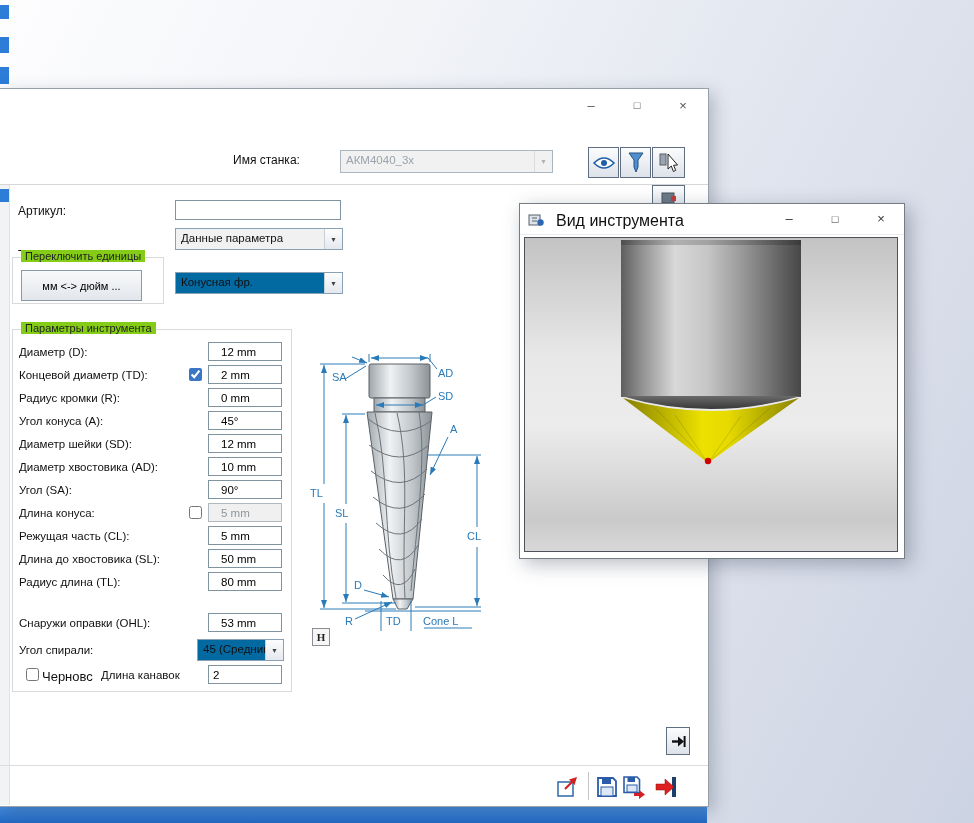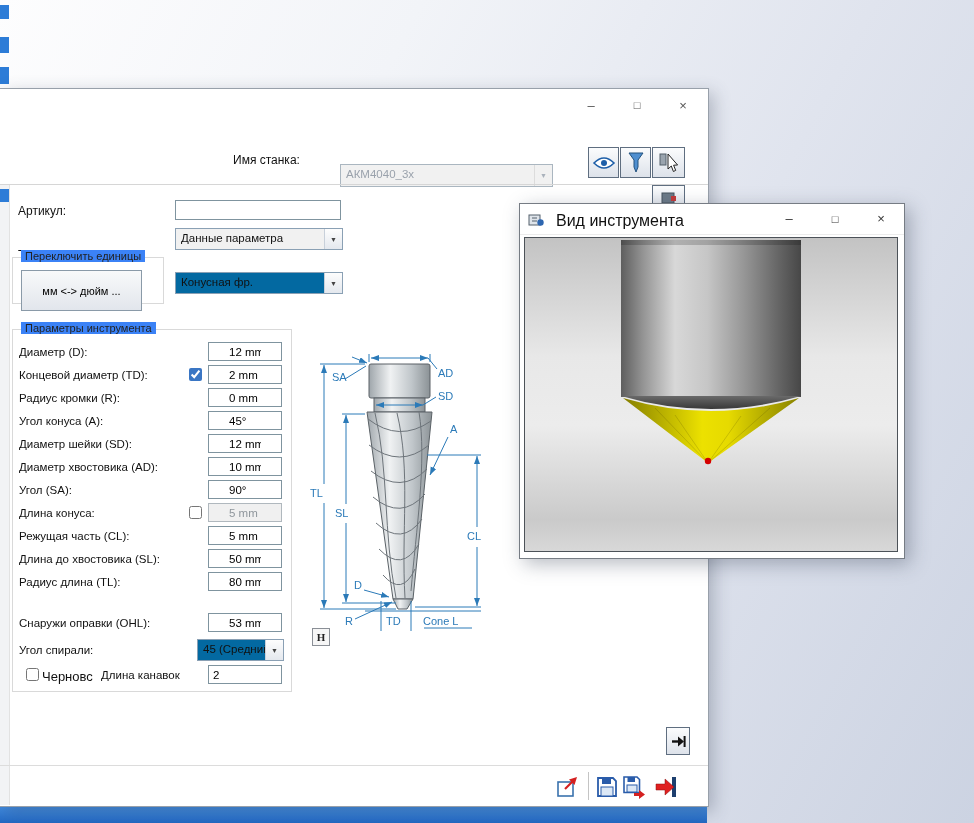--- a/index.html
+++ b/index.html
@@ -28,21 +28,21 @@
   #machine-label{left:233px;top:64px}
   .combo{position:absolute;border:1px solid #8aa0b4;background:#0369a1;height:20px}
   .combo .ctext{position:absolute;left:5px;right:18px;top:0;bottom:0;line-height:19px;
                 font-size:11.5px;white-space:nowrap;overflow:hidden}
   .combo .carr{position:absolute;right:0;top:0;bottom:0;width:17px;display:flex;align-items:center;
                justify-content:center;font-size:7px;color:#444;background:linear-gradient(#fdfdfd,#e4e8ee);
                border-left:1px solid #c8d0da}
   .combo.gray{background:#f1f1f1}
   .combo.disabled{background:#f1f1f1;color:#9aa2ac;border-color:#aab6c0}
   .combo.disabled .carr{color:#aab2bc;background:#f1f1f1;border-left-color:#dcdcdc}
-  #machine-combo{left:340px;top:75px;width:211px;height:21px}
+  #machine-combo{left:340px;top:61px;width:211px;height:21px}
 
   .tb-btn{position:absolute;width:31px;height:31px;border:1px solid #5f6e80;padding:0;
           background:linear-gradient(#fbfcfd,#dde2ea);display:flex;align-items:center;justify-content:center}
   #tb1{left:588px;top:58px}
   #tb2{left:620px;top:58px}
   #tb3{left:652px;top:58px;width:33px}
   #tb4{left:652px;top:96px;width:33px;height:26px}
   #sep-top{position:absolute;left:0;top:95px;width:708px;border-top:1px solid #d6d6d6}
 
   .left-strip{position:absolute;left:0;top:96px;width:9px;height:620px;background:#f2f3f5;border-right:1px solid #e2e2e2}
@@ -50,34 +50,34 @@
 
   #article-label{left:18px;top:115px}
   .txt{position:absolute;border:1px solid #7f949f;background:#fff;
        font:11.5px "Liberation Sans",sans-serif;padding:0 4px;box-sizing:border-box}
   #article-input{left:175px;top:111px;width:166px;height:20px}
   #formtype-label{left:18px;top:159px}
   #formtype-combo{left:175px;top:139px;width:166px}
   #tooltype-combo{left:175px;top:183px;width:166px}
 
   .group{position:absolute;border:1px solid #d9d9d9}
-  .group .legend{position:absolute;top:-8px;left:8px;background:#3b82f6;padding:0 4px;
+  .group .legend{position:absolute;top:-8px;left:8px;background:#84cc16;padding:0 4px;
                  font-size:11px;color:#222;white-space:nowrap}
   #units-group{left:12px;top:168px;width:150px;height:45px}
-  #units-btn{position:absolute;left:8px;top:12px;width:121px;height:41px;border:1px solid #8a9aa8;
+  #units-btn{position:absolute;left:8px;top:12px;width:121px;height:31px;border:1px solid #8a9aa8;
              background:linear-gradient(#f8f9fa,#e2e6ec);font:11px "Liberation Sans",sans-serif}
 
   #params-group{left:12px;top:240px;width:278px;height:361px}
   #param-rows{position:absolute;left:0;top:12px;width:278px}
   .prow{position:relative;height:23px}
   .prow.gap{margin-top:18px}
   .prow .lbl{position:absolute;left:6px;top:4px;font-size:11.5px;white-space:nowrap}
   .prow .pcb{position:absolute;left:176px;top:3px;width:13px;height:13px;margin:0;accent-color:#3a76c4}
   .prow .pin{position:absolute;left:195px;top:0;width:74px;height:19px;border:1px solid #7f949f;
-             font:11.5px "Liberation Sans",sans-serif;padding:0 20px;background:#fff;box-sizing:border-box}
+             font:11.5px "Liberation Sans",sans-serif;padding:0 12px;background:#fff;box-sizing:border-box}
   .prow .pin.dis{background:#f0f0f0;color:#8f969c;border-color:#b0b8be}
   #spiral-label{position:absolute;left:6px;top:314px;font-size:11.5px;white-space:nowrap}
   #spiral-combo{left:184px;top:309px;width:85px}
   #rough-cb{position:absolute;left:13px;top:338px;width:13px;height:13px;margin:0;accent-color:#3a76c4}
   #rough-label{position:absolute;left:29px;top:339px;font-size:13px;white-space:nowrap;overflow:hidden;width:56px}
   #flutes-label{position:absolute;left:88px;top:339px;font-size:11.5px;white-space:nowrap}
   #flutes-input{left:195px;top:335px;width:74px;height:19px}
 
   #diagram{position:absolute;left:297px;top:262px}
   .dim line{stroke:#2b7ab8;stroke-width:1;fill:none}

